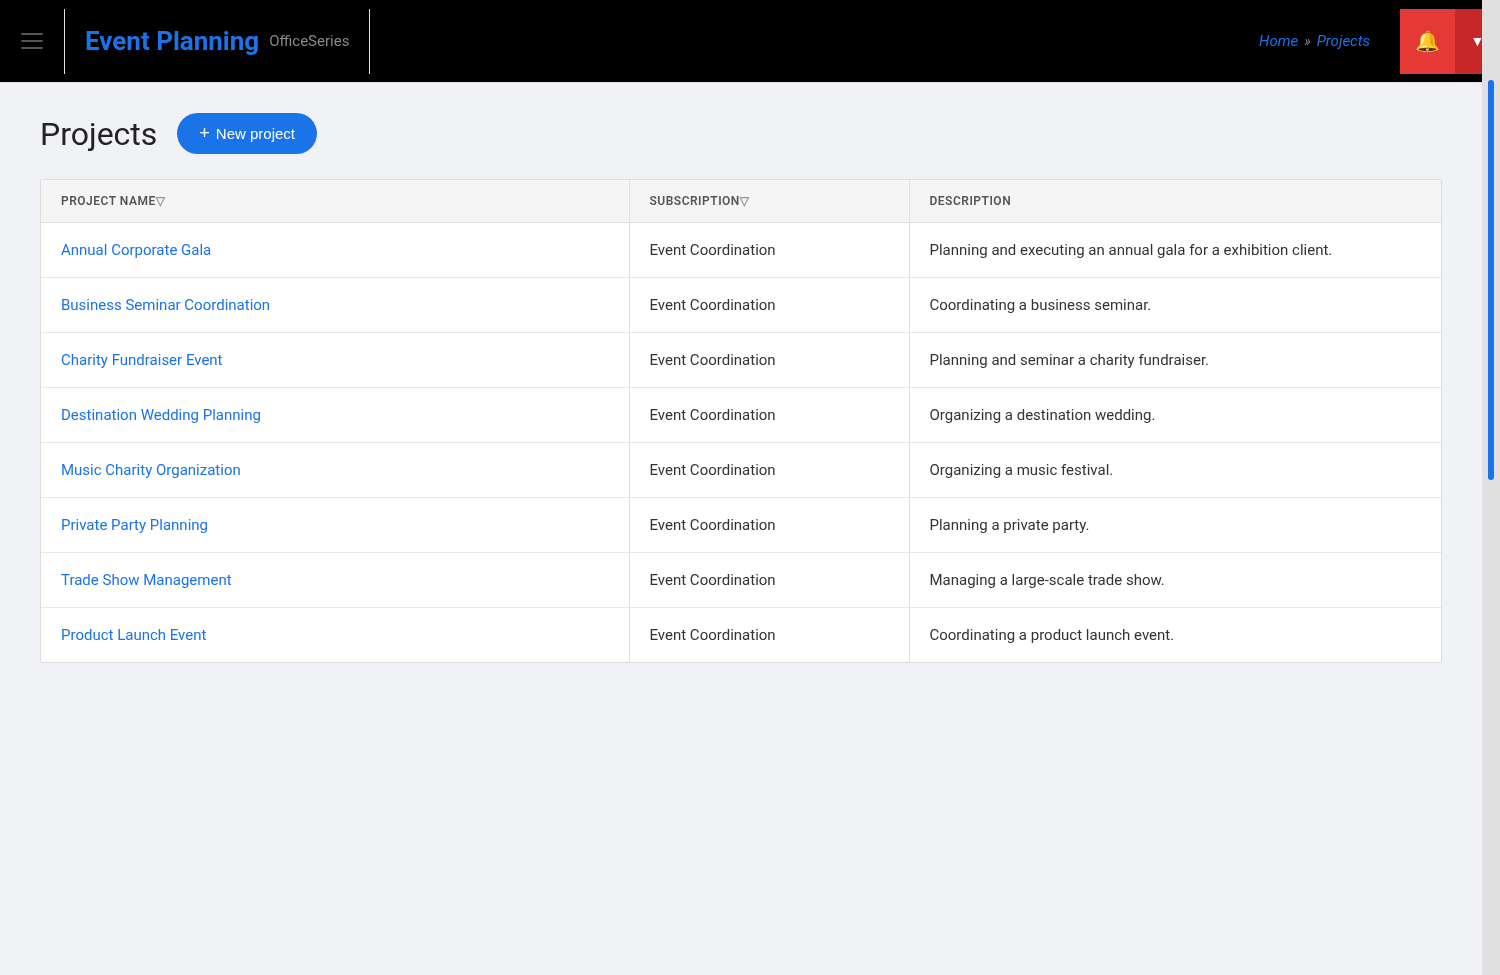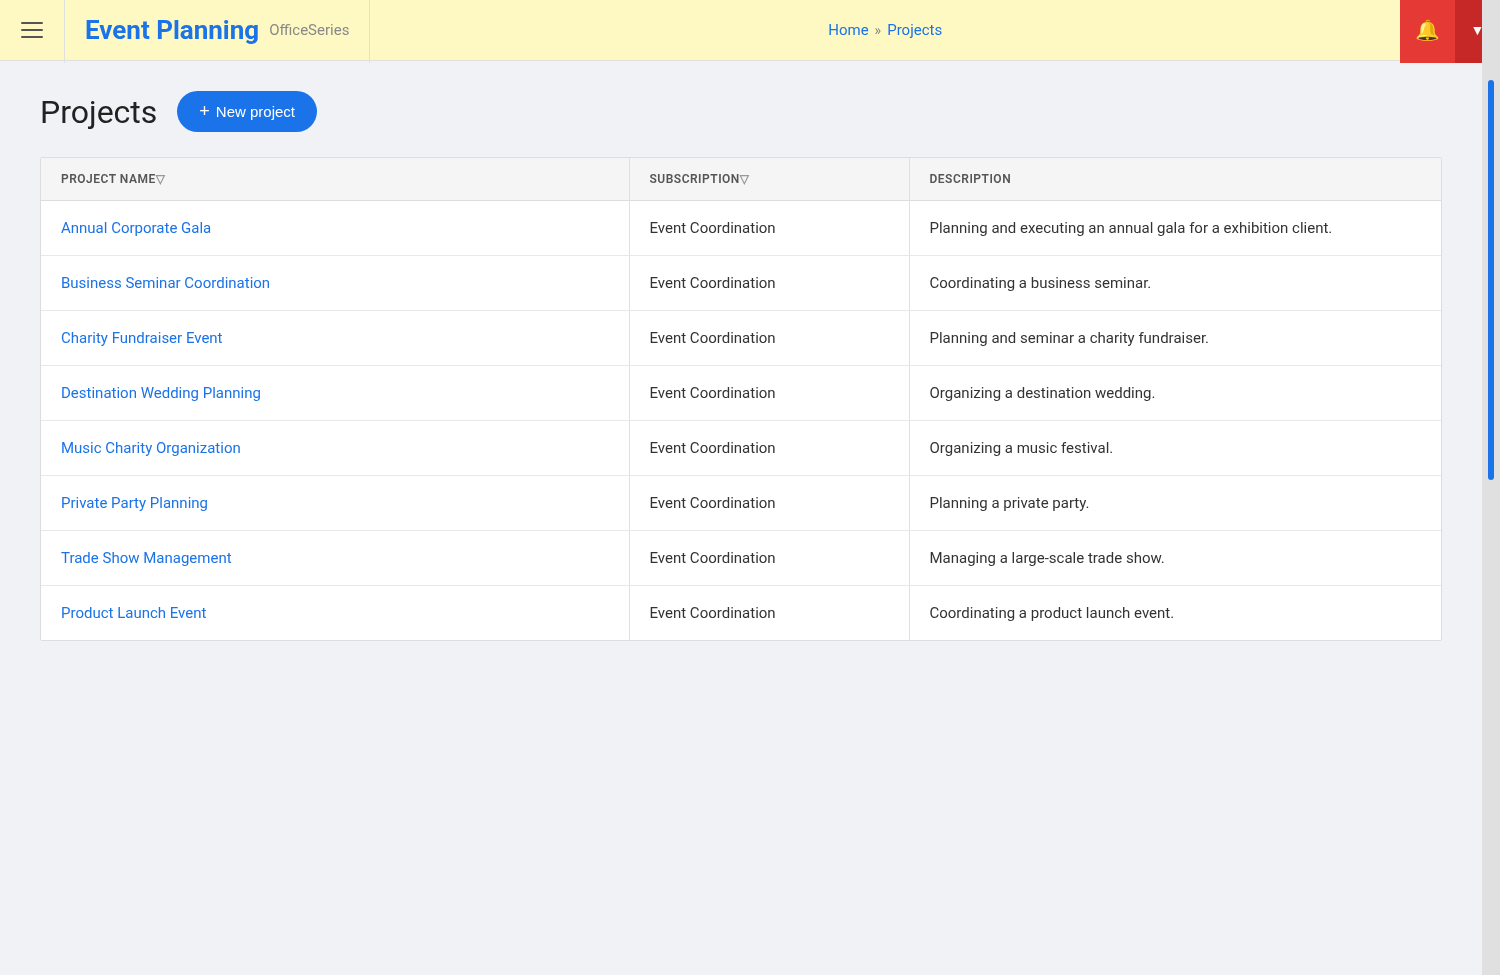--- a/index.html
+++ b/index.html
@@ -11,22 +11,22 @@
     body {
       font-family: -apple-system, BlinkMacSystemFont, 'Segoe UI', Roboto, sans-serif;
       background: #f0f2f5;
       width: 1500px;
       min-height: 975px;
       overflow-x: hidden;
     }
 
     
     .header {
-      background: #fef9c3;
-      height: 61px;
+      background: #000000;
+      height: 83px;
       display: flex;
       align-items: center;
       border-bottom: 1px solid #e0e0e0;
       position: relative;
     }
 
     .hamburger-btn {
       width: 65px;
       height: 65px;
       display: flex;
@@ -71,21 +71,22 @@
       font-size: 15px;
       color: #888;
       font-weight: 400;
     }
 
     .nav-breadcrumb {
       display: flex;
       align-items: center;
       padding: 0 30px;
       flex: 1;
-      justify-content: center;
+      justify-content: flex-end;
+      font-style: italic;
     }
 
     .nav-breadcrumb a, .nav-breadcrumb span {
       font-size: 15px;
       color: #1a73e8;
       text-decoration: none;
       cursor: pointer;
     }
 
     .nav-breadcrumb .separator {

